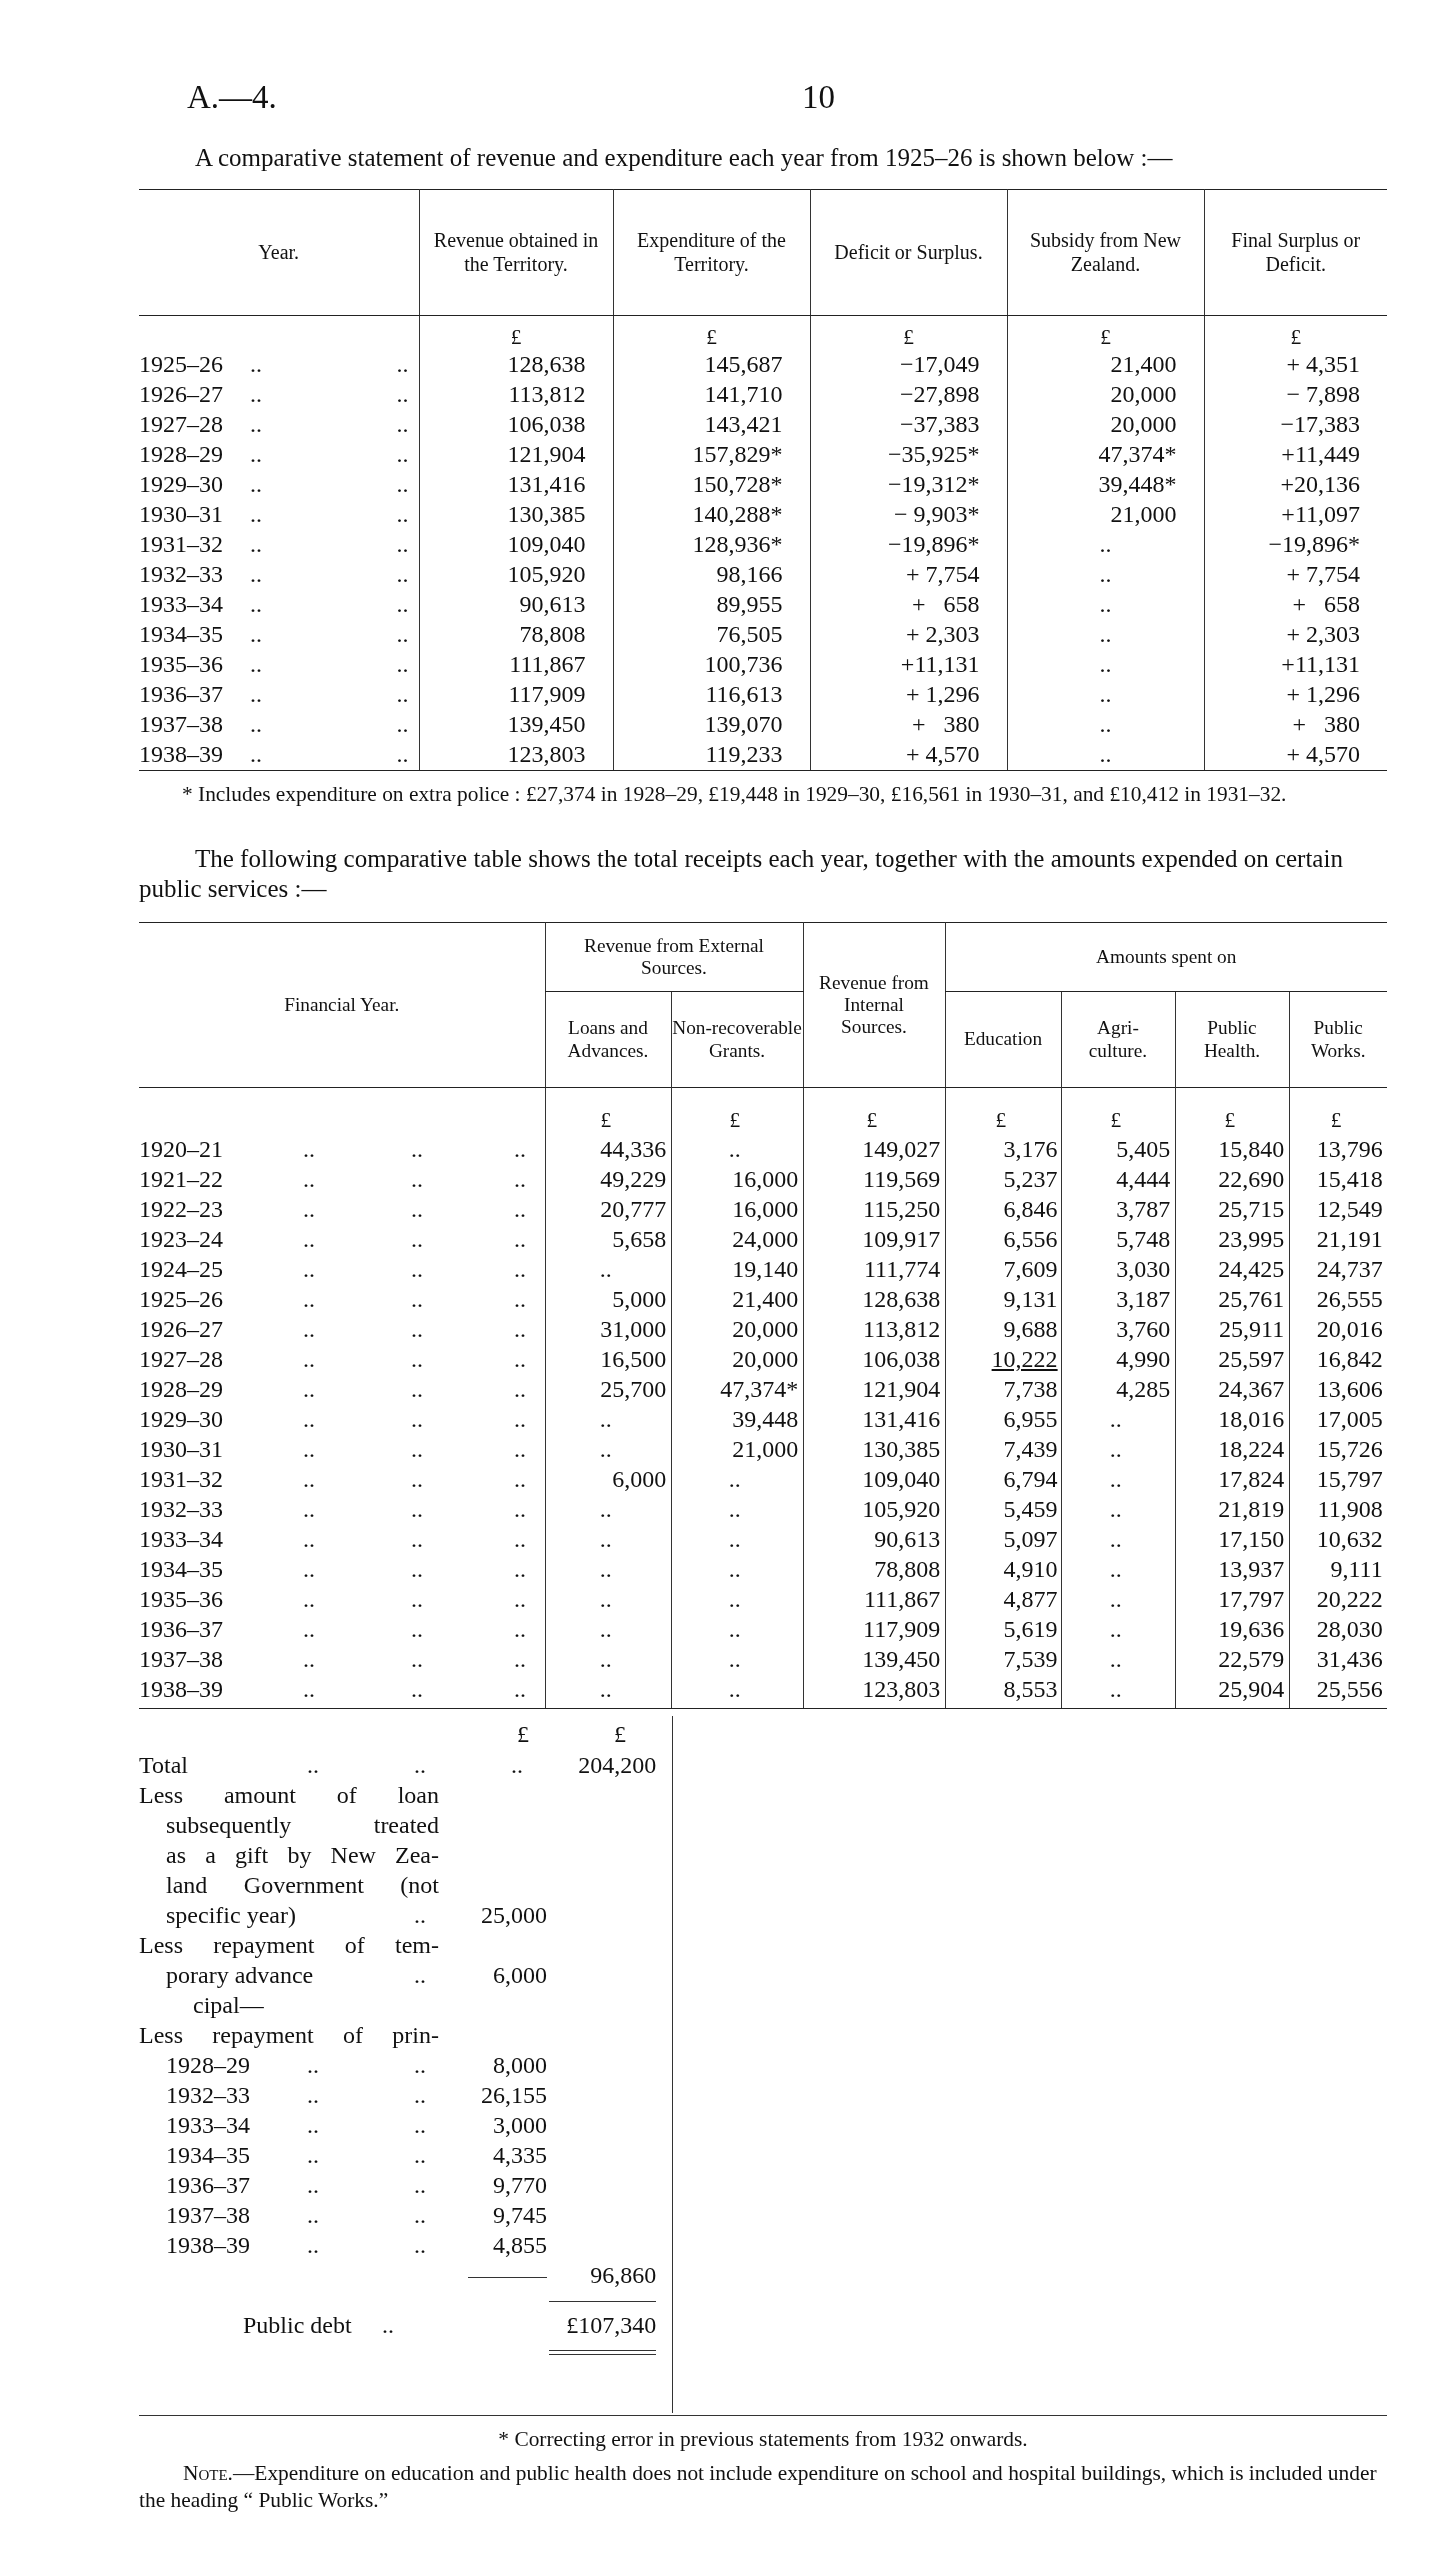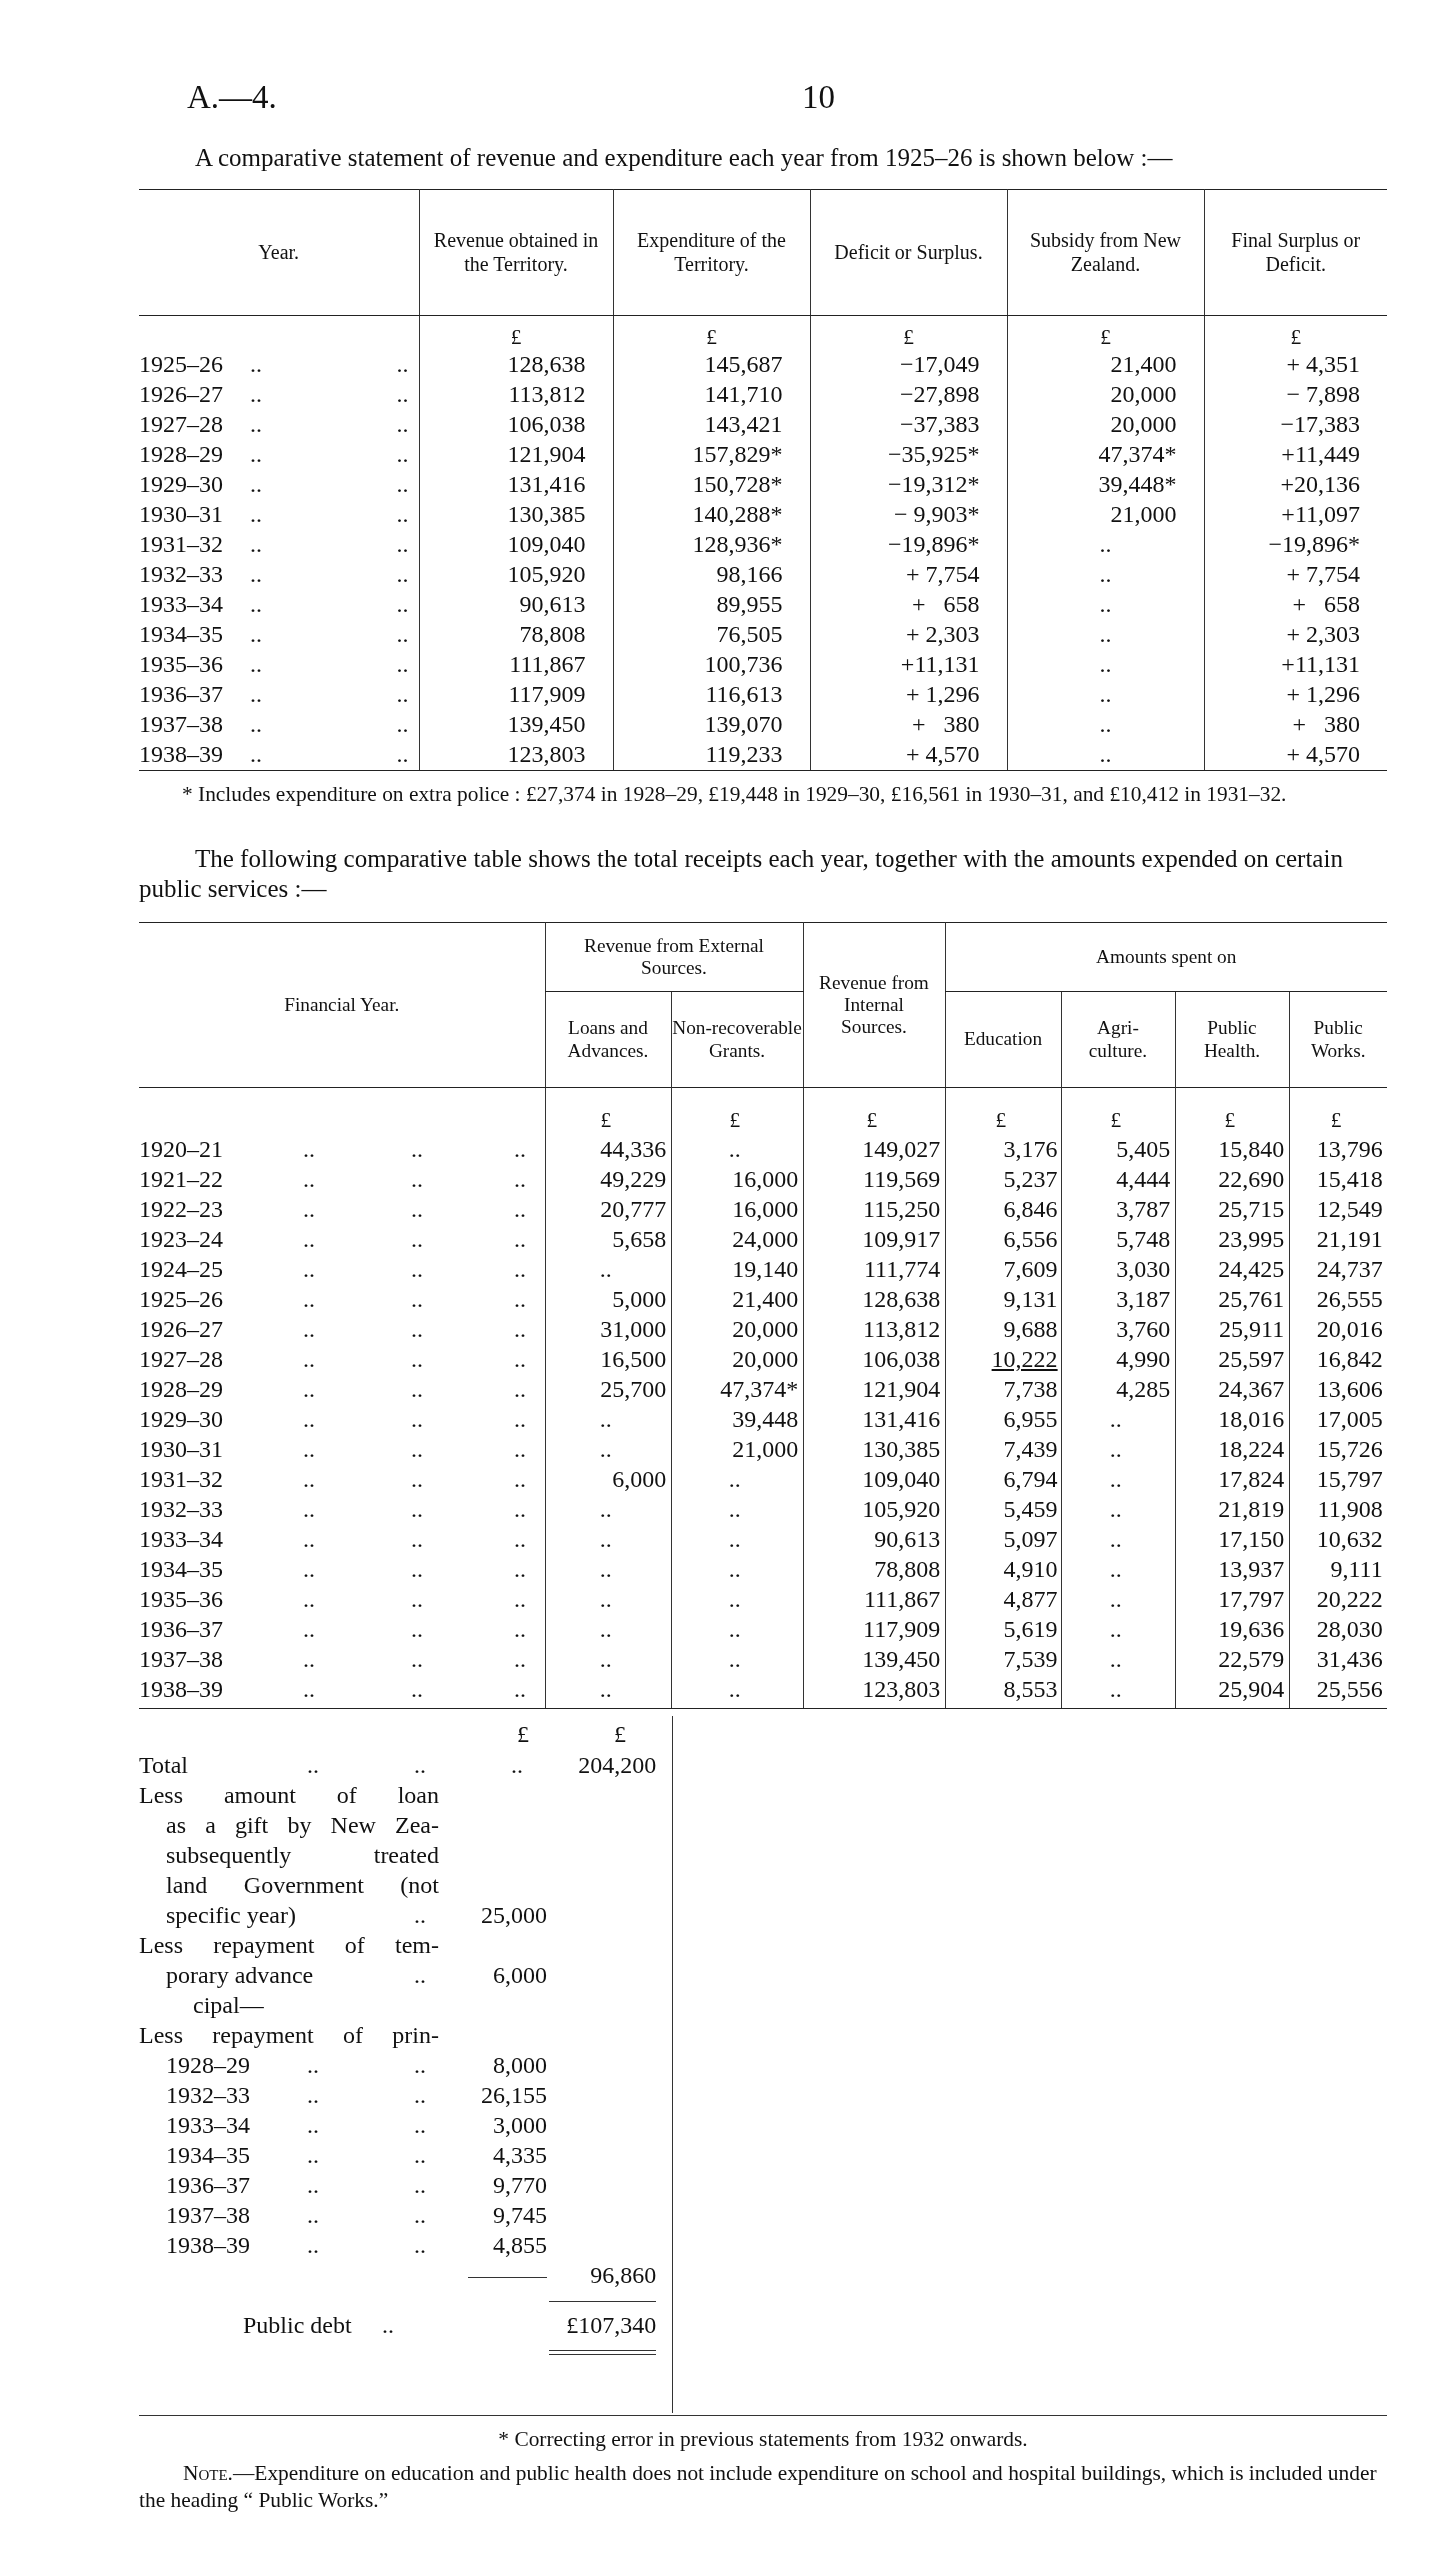--- a/index.html
+++ b/index.html
@@ -452,24 +452,24 @@
       <span class="dlab">Total</span>
       <span class="dots" style="left:168px">..</span>
       <span class="dots" style="left:275px">..</span>
       <span class="dots" style="left:372px">..</span>
       <span class="dc2">204,200</span>
     </div>
     <div class="drow">
       <span class="dlab" style="text-align-last:justify;width:300px">Less amount of loan</span>
     </div>
     <div class="drow">
+        <span class="dlab ind" style="text-align-last:justify">subsequently treated</span>
+      </div>
+    <div class="drow">
         <span class="dlab ind" style="text-align-last:justify">as a gift by New Zea-</span>
-      </div>
-    <div class="drow">
-        <span class="dlab ind" style="text-align-last:justify">subsequently treated</span>
       </div>
     <div class="drow">
         <span class="dlab ind" style="text-align-last:justify">land Government (not</span>
       </div>
     <div class="drow">
       <span class="dlab ind2">specific year)</span>
       <span class="dots" style="left:275px">..</span>
       <span class="dc1">25,000</span>
     </div>
     <div class="drow">

